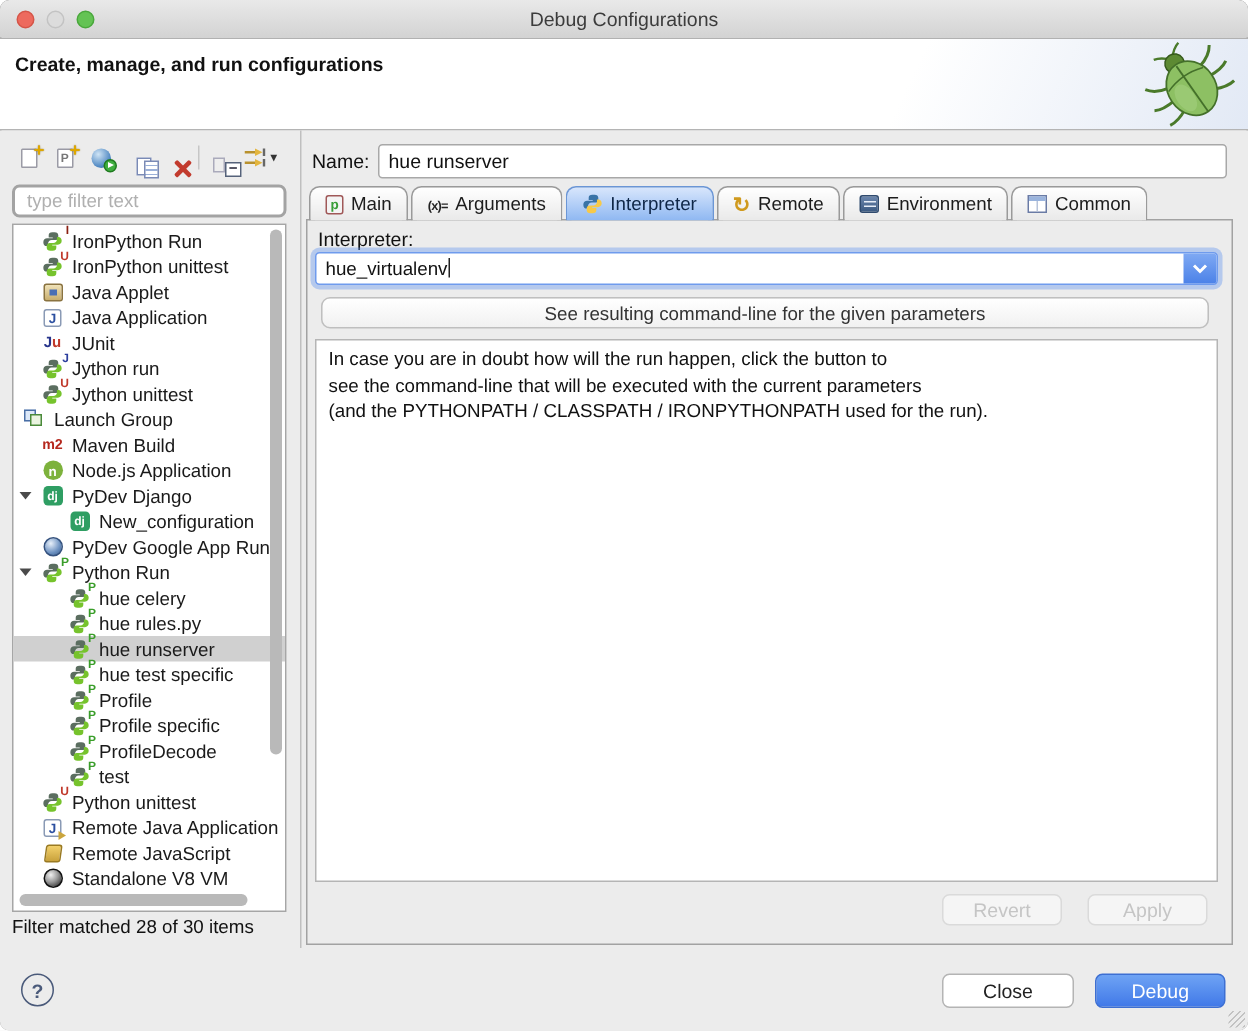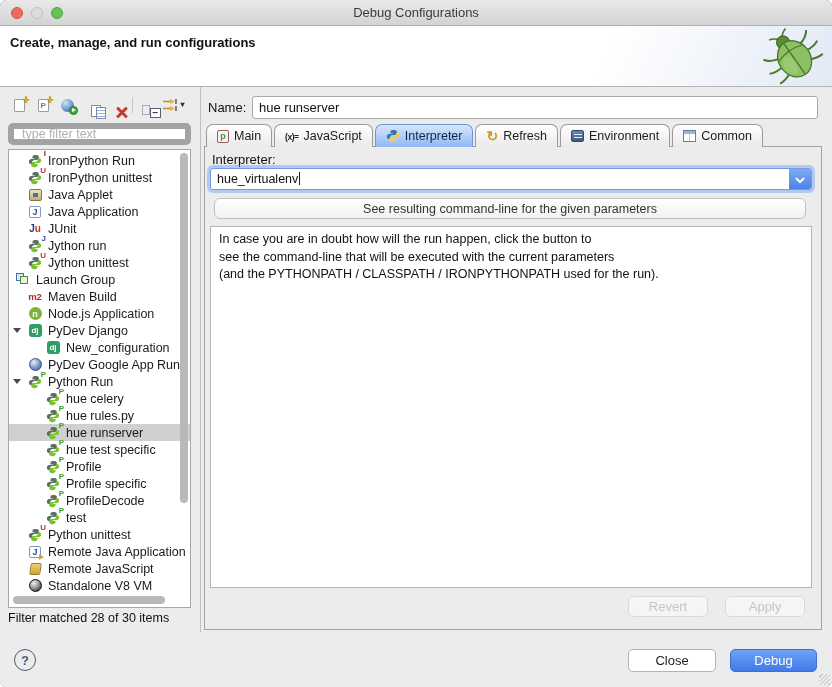--- a/index.html
+++ b/index.html
@@ -48,21 +48,21 @@
   .delx{position:relative;width:14px;height:14px;}
   .delx::before,.delx::after{content:"";position:absolute;left:0;top:5.5px;width:14px;height:3px;background:#c23b2e;border-radius:1px;}
   .delx::before{transform:rotate(45deg);}
   .delx::after{transform:rotate(-45deg);}
   .collapseic{position:relative;width:15px;height:14px;}
   .cbg{position:absolute;right:0;top:0;width:8px;height:10px;border:1px solid #aab;background:#eee;}
   .cbox{position:absolute;left:0;top:3px;width:11px;height:10px;border:1px solid #55627a;background:#fff;
     font-size:10px;line-height:8px;text-align:center;color:#334;font-weight:700;}
   .filteric{display:flex;align-items:center;gap:2px;}
   .caretdown{font-size:8px;color:#333;line-height:1;}
-  .filter-input{position:absolute;left:8px;top:123px;width:183px;height:22px;border:6px solid #a3a3a3;
+  .filter-input{position:absolute;left:8px;top:123px;width:183px;height:22px;border:2px solid #a3a3a3;
     border-radius:5px;background:#fff;font-family:"Liberation Sans",sans-serif;font-size:12.5px;padding:0 8px;color:#333;outline:none;}
   .filter-input::placeholder{color:#b0b0b0;}
   .tree{position:absolute;left:8px;top:149px;width:183px;height:459px;background:#fff;
     border:1px solid #a6a6a6;overflow:hidden;}
   .tree-rows{position:absolute;left:0;top:2px;right:0;}
   .tree-row{position:relative;height:17px;display:flex;align-items:center;font-size:12.5px;color:#1a1a1a;white-space:nowrap;}
   .tree-row.sel{background:#d0d0d0;}
   .tree-row .lbl{margin-left:5px;}
   .tri{position:absolute;left:4px;top:6px;width:0;height:0;border-left:4px solid transparent;border-right:4px solid transparent;border-top:5px solid #4a4a4a;}
   .ticon{position:relative;width:16px;height:15px;display:inline-flex;align-items:center;justify-content:center;flex:none;}
@@ -453,34 +453,34 @@
 
   <div class="tabbar" id="tabbar">
       <div class="tab">
         <span>
           <span class="mainic">p</span>
         </span>
         <span>Main</span>
       </div>
       <div class="tab">
         <span><i class="argsic">(x)=</i></span>
-        <span>JavaScript</span>
+        <span>Arguments</span>
       </div>
       <div class="tab selected">
         <span>
           <svg class="pysvg" viewBox="0 0 16 16">
     <path fill="#3973a6" d="M7.9 1C6 1 5.1 1.9 5.1 3.3V5h3.1v.6H3.9C2.3 5.6 1 6.6 1 8.5c0 1.9 1.1 3 2.6 3h1V9.6c0-1.5 1.3-2.7 2.8-2.7h2.8c1.2 0 2.2-1 2.2-2.2V3.3C12.4 1.9 11.3 1 9.6 1z"></path>
     <path fill="#f7c948" d="M8.1 15c1.9 0 2.8-.9 2.8-2.3V11H7.8v-.6h4.3c1.6 0 2.9-1 2.9-2.9 0-1.9-1.1-3-2.6-3h-1v1.9c0 1.5-1.3 2.7-2.8 2.7H5.8c-1.2 0-2.2 1-2.2 2.2v1.4C3.6 14.1 4.7 15 6.4 15z"></path>
   </svg>
         </span>
         <span>Interpreter</span>
       </div>
       <div class="tab">
         <span><b class="refic">↻</b></span>
-        <span>Refresh</span>
+        <span>Remote</span>
       </div>
       <div class="tab">
         <span>
           <span class="envic"></span>
         </span>
         <span>Environment</span>
       </div>
       <div class="tab">
         <span>
           <span class="comic"></span>

